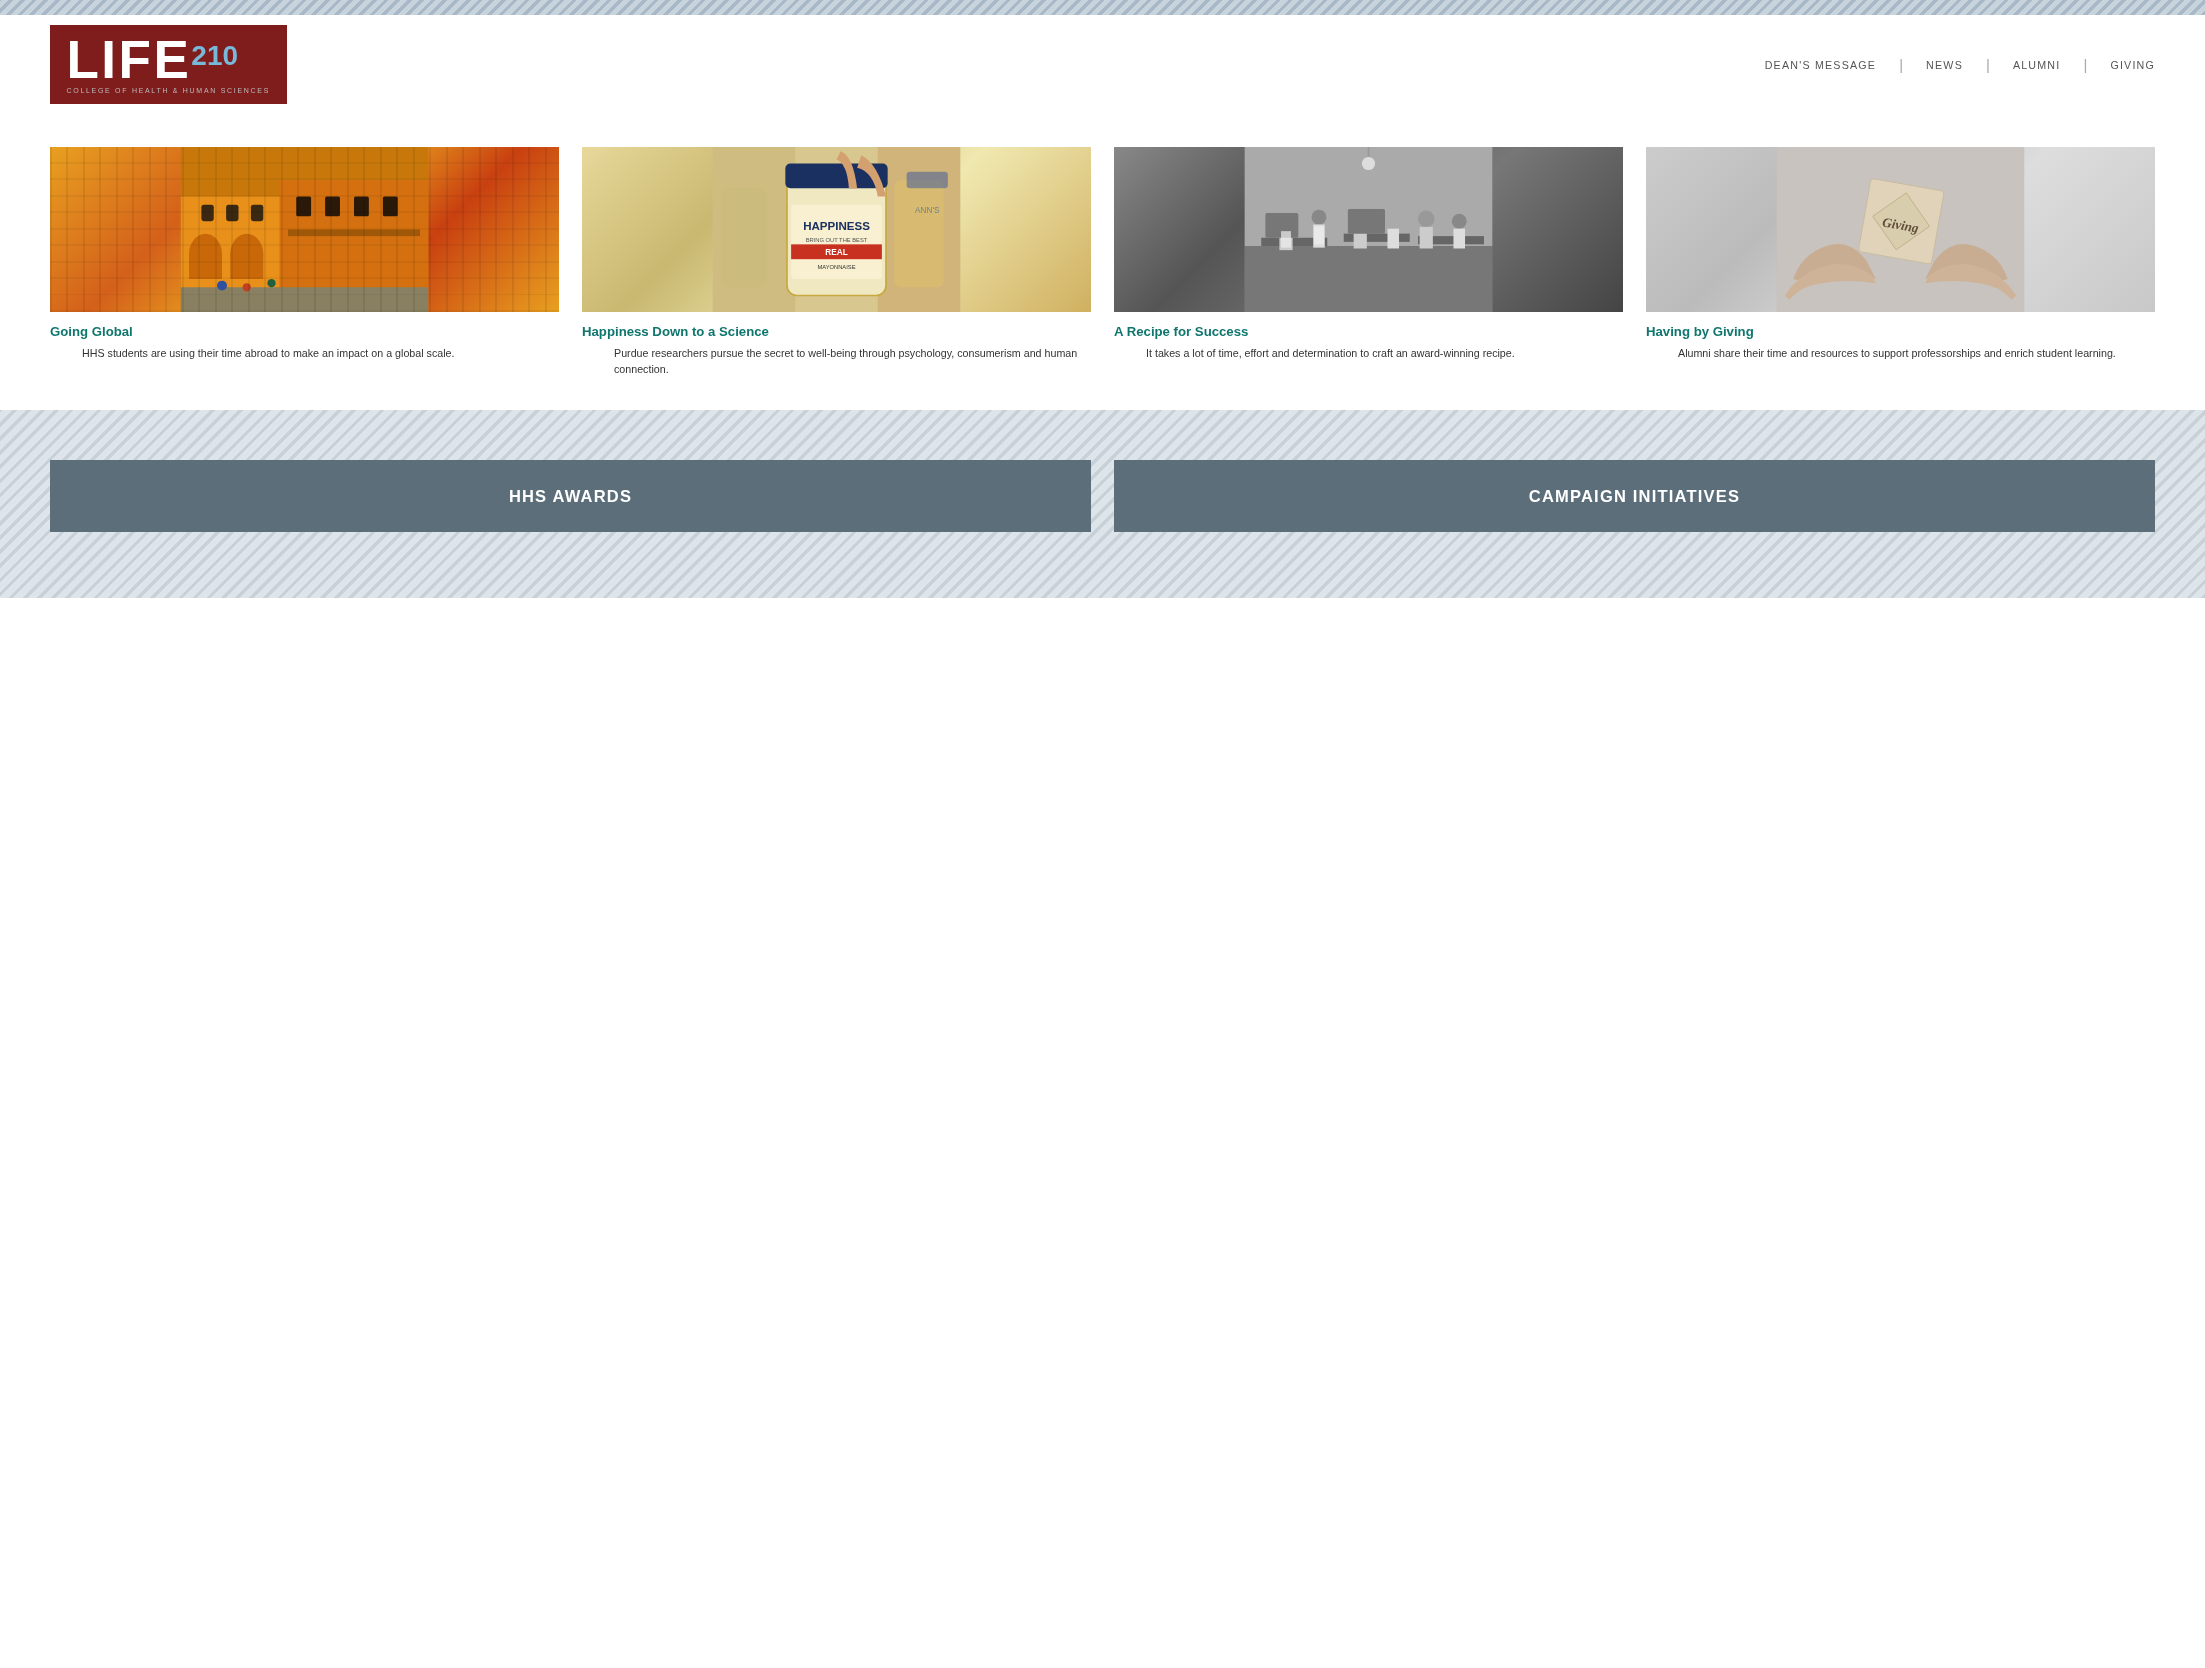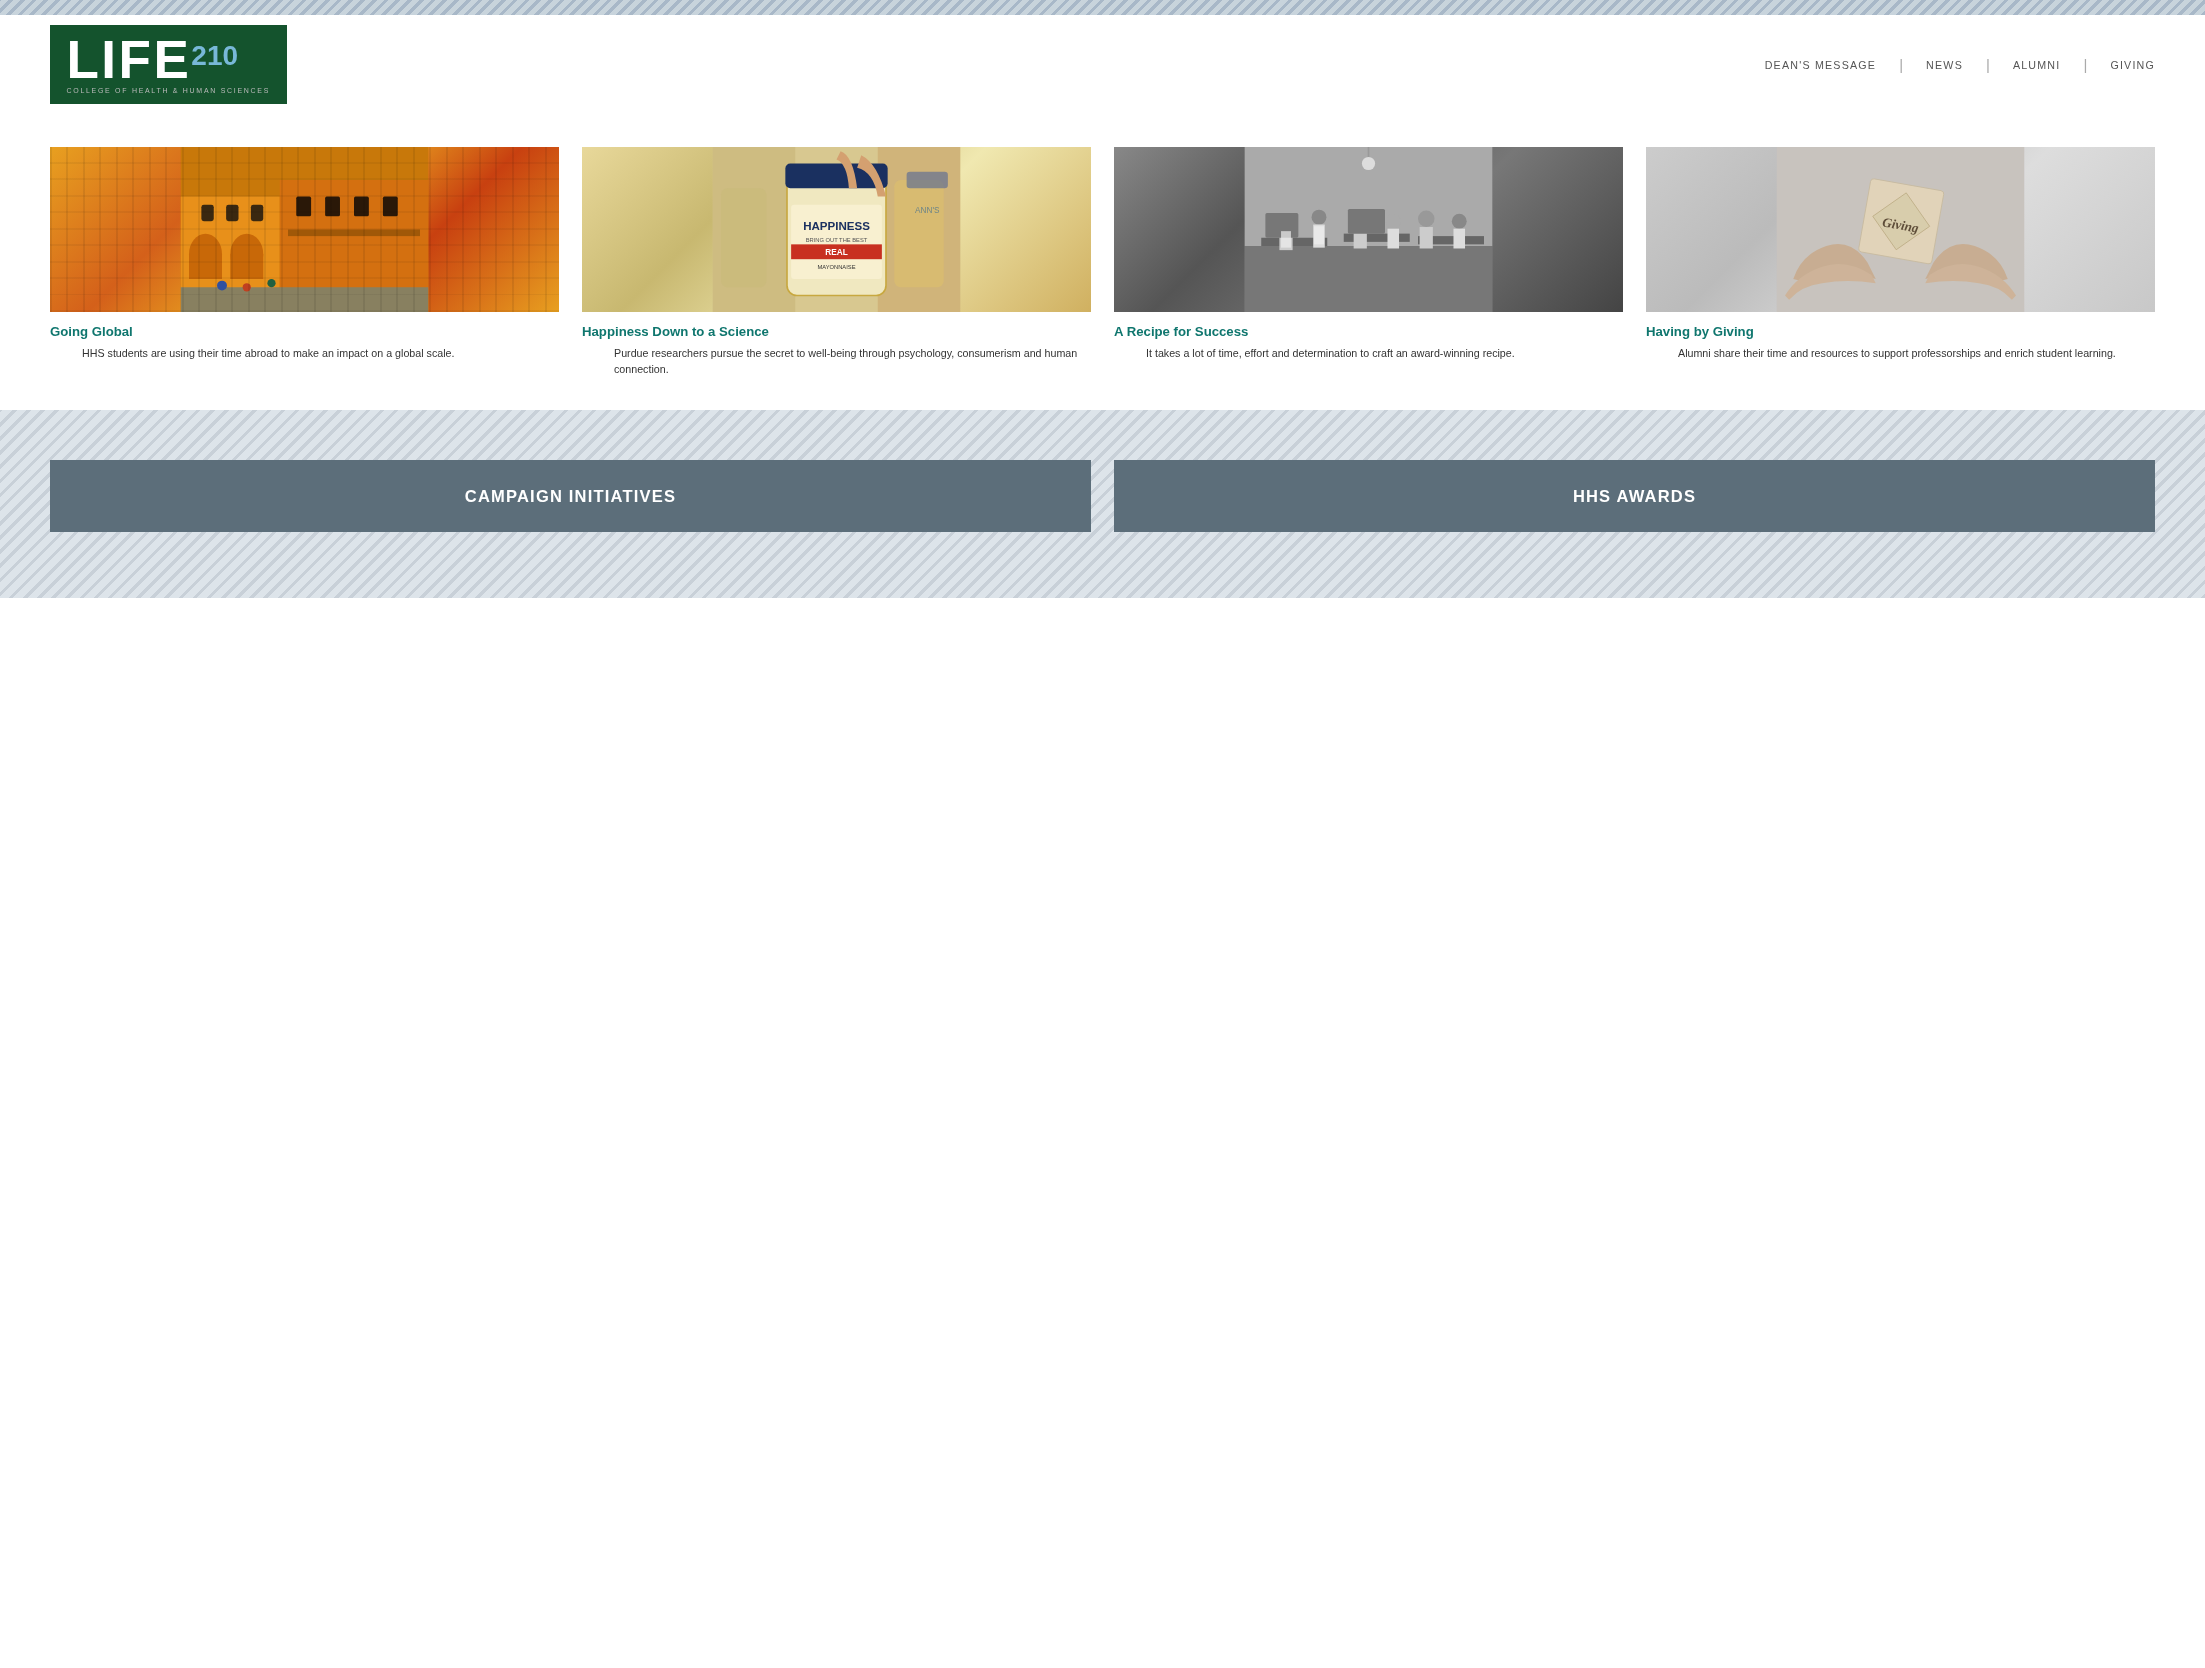--- a/index.html
+++ b/index.html
@@ -162,21 +162,21 @@
       width: 100%;
       height: 165px;
       margin-bottom: 11.6px;
       overflow: hidden;
     }
 
     
     .logo-wrapper {
       position: relative;
       display: inline-block;
-      background: #14532d;
+      background: #7f1d1d;
       padding: 11.6px 16.5px 10px 16.5px;
     }
 
     .logo-life-text {
       font-size: 53px;
       font-weight: 900;
       color: #fff;
       font-family: 'Arial Black', Arial, sans-serif;
       line-height: 0.9;
       letter-spacing: 2.5px;
@@ -369,16 +369,16 @@
         </svg>
       </div>
       <h3 class="card-title">Having by Giving</h3>
       <p class="card-desc">Alumni share their time and resources to support professorships and enrich student learning.</p>
     </div>
 
   </div>
 </div>
 
 <div class="bottom-section">
+  <div class="bottom-btn">HHS Awards</div>
   <div class="bottom-btn">Campaign Initiatives</div>
-  <div class="bottom-btn">HHS Awards</div>
 </div>
 
 
 </body></html>

